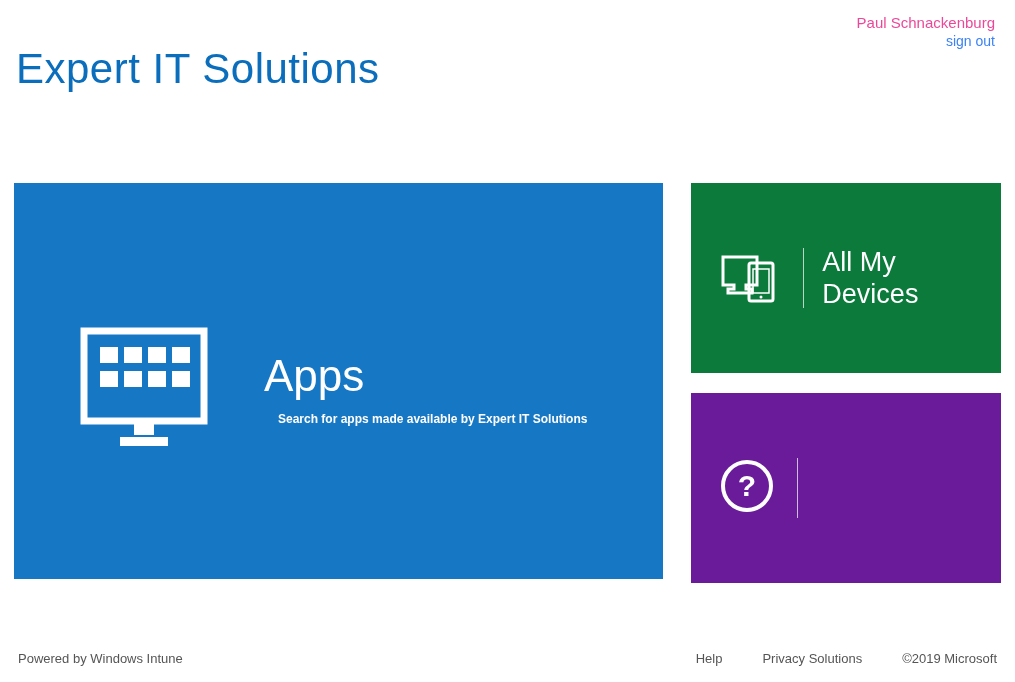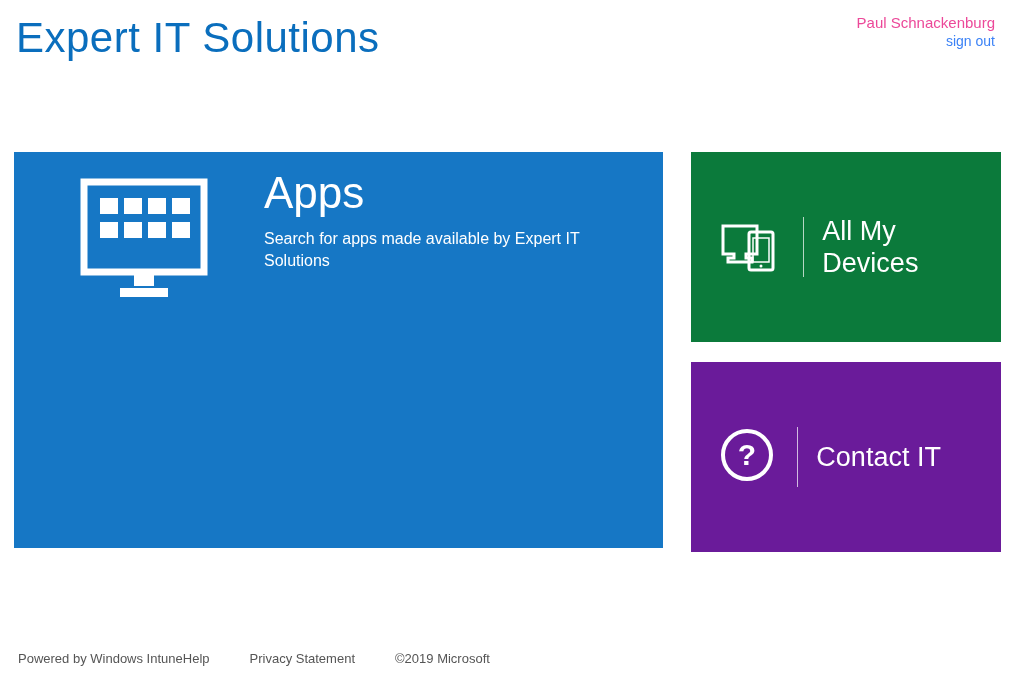--- a/index.html
+++ b/index.html
@@ -20,21 +20,21 @@
       padding: 10px 16px 0 16px;
       display: flex;
       justify-content: space-between;
       align-items: flex-start;
     }
     .title {
       font-size: 42px;
       font-weight: 200;
       color: #0a6ebd;
       letter-spacing: 0.5px;
-      margin-top: 4px;
+      margin-top: 35px;
     }
     .user-area {
       text-align: right;
       padding-top: 4px;
       padding-right: 4px;
       color: #333;
     }
     .username {
       font-size: 15px;
       font-weight: 300;
@@ -50,21 +50,21 @@
       padding: 90px 14px 0 14px;
       display: flex;
       gap: 16px;
     }
     .tile-apps {
       background: #1677c5;
       width: 650px;
       height: 396px;
       color: #fff;
       display: flex;
-      align-items: flex-start;
+      align-items: center;
       padding: 16px 40px 0 60px;
       cursor: pointer;
     }
     .right-col {
       display: flex;
       flex-direction: column;
       gap: 20px;
       width: 322px;
       padding-left: 12px;
     }
@@ -92,24 +92,25 @@
     }
     .apps-text {
       flex: 1;
     }
     .apps-title {
       font-size: 44px;
       font-weight: 200;
       margin-bottom: 10px;
     }
     .apps-desc {
-      font-size: 16px;
-      font-weight: 400;
+      font-size: 12px;
+      font-weight: 700;
       line-height: 1.4;
       max-width: 320px;
+      margin-left: 14px;
     }
     .small-icon {
       flex-shrink: 0;
       margin-right: 22px;
     }
     .small-text {
       flex: 1;
     }
     .small-title {
       font-size: 27px;
@@ -122,20 +123,21 @@
       background: rgba(255,255,255,0.7);
       margin-right: 18px;
     }
     .footer {
       position: absolute;
       bottom: 16px;
       left: 0;
       right: 0;
       padding: 0 18px;
       display: flex;
+      justify-content: space-between;
       align-items: center;
       font-size: 13px;
       color: #555;
     }
     .footer-left {
       font-weight: 300;
     }
     .footer-right {
       display: flex;
       gap: 40px;
@@ -199,27 +201,24 @@
     </div>
 
     <div class="tile-contact">
       <div class="small-icon">
         <svg width="56" height="56" viewBox="0 0 56 56">
           <circle cx="28" cy="28" r="24" fill="none" stroke="#fff" stroke-width="4"></circle>
           <text x="28" y="38" font-size="30" font-weight="600" fill="#fff" text-anchor="middle" font-family="Segoe UI, sans-serif">?</text>
         </svg>
       </div>
       <div class="divider"></div>
-      <div class="small-text">
-        <div class="small-title">Contact IT</div>
-      </div>
     </div>
   </div>
 </div>
 
 <div class="footer">
   <div class="footer-left">Powered by Windows Intune</div>
   <div class="footer-right">
     <div class="footer-link">Help</div>
-    <div class="footer-link">Privacy Statement</div>
+    <div class="footer-link">Privacy Solutions</div>
     <div class="footer-link">©2019 Microsoft</div>
   </div>
 </div>
 
 </body></html>

